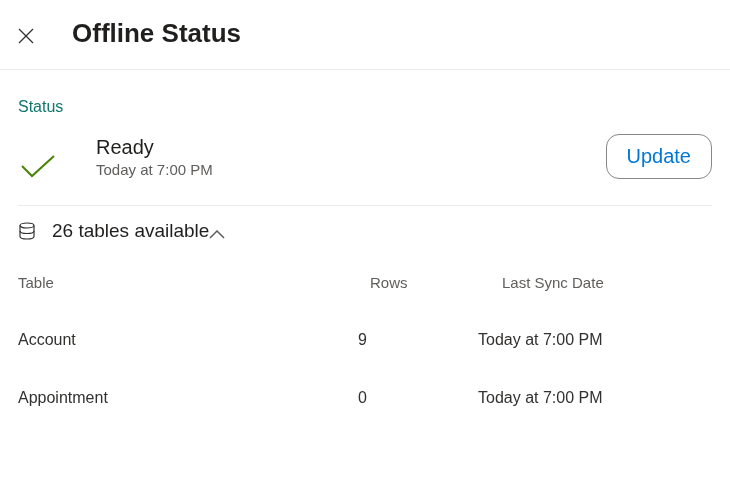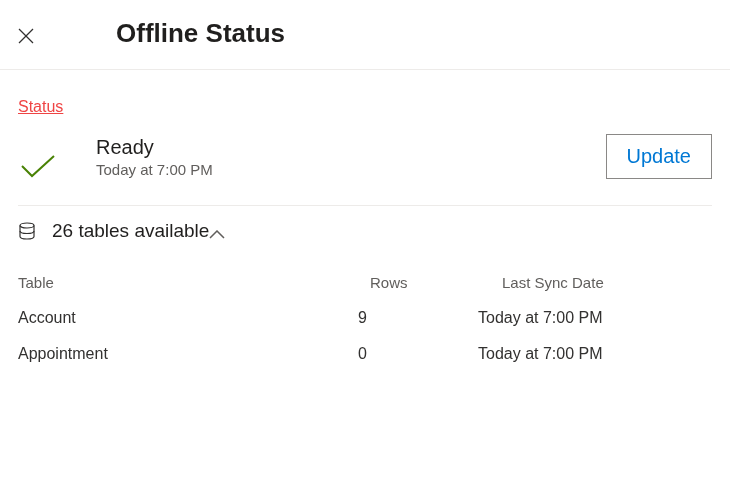--- a/index.html
+++ b/index.html
@@ -28,31 +28,29 @@
       margin-top: 4px;
     }
     .close-icon svg {
       stroke: #323130;
       stroke-width: 1.2;
     }
     .page-title {
       font-size: 26px;
       font-weight: 600;
       color: #201f1e;
-      margin-left: 44px;
     }
     .section {
       padding: 0 18px;
     }
     .section-label {
       font-size: 16px;
-      color: #ef4444;
+      color: #0f766e;
       margin-top: 28px;
       margin-bottom: 18px;
-      text-decoration: underline;
     }
     .status-row {
       display: flex;
       align-items: center;
       justify-content: space-between;
       padding-bottom: 26px;
       border-bottom: 1px solid #edebe9;
     }
     .status-left {
       display: flex;
@@ -80,21 +78,21 @@
       color: #605e5c;
     }
     .update-button {
       background: #ffffff;
       border: 1px solid #8a8886;
       color: #0078d4;
       font-size: 20px;
       padding: 10px 20px;
       cursor: pointer;
       font-family: inherit;
-      border-radius: 0;
+      border-radius: 13px;
     }
     .tables-header {
       display: flex;
       align-items: center;
       justify-content: flex-start;
       margin-top: 14px;
       cursor: pointer;
     }
     .tables-header-left {
       display: flex;
@@ -129,21 +127,21 @@
       margin-top: 32px;
       color: #605e5c;
       font-size: 15px;
       gap: 12px;
     }
     .col-table { width: 340px; }
     .col-rows { width: 120px; }
     .col-date { flex: 1; }
     .table-row {
       display: flex;
-      margin-top: 18px;
+      margin-top: 40px;
       font-size: 16px;
       color: #323130;
     }
   </style>
 </head>
 <body>
 
 <div class="header">
   <span class="close-icon">
     <svg viewBox="0 0 16 16">

